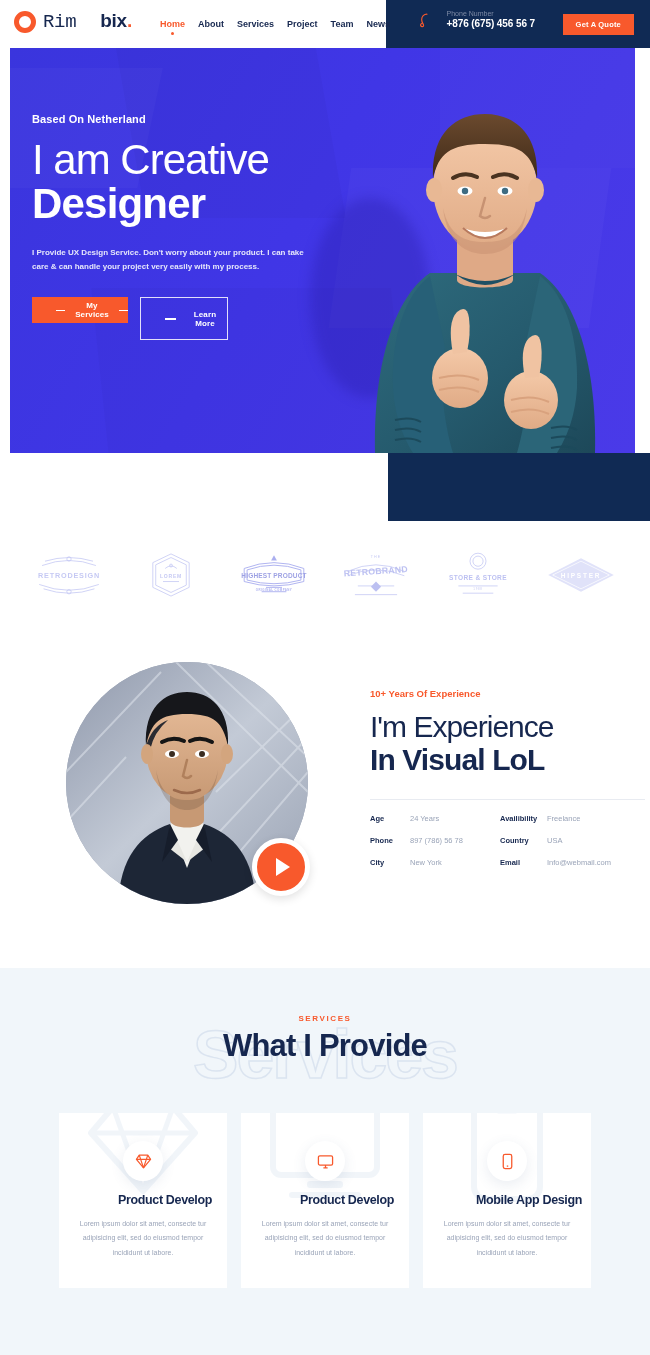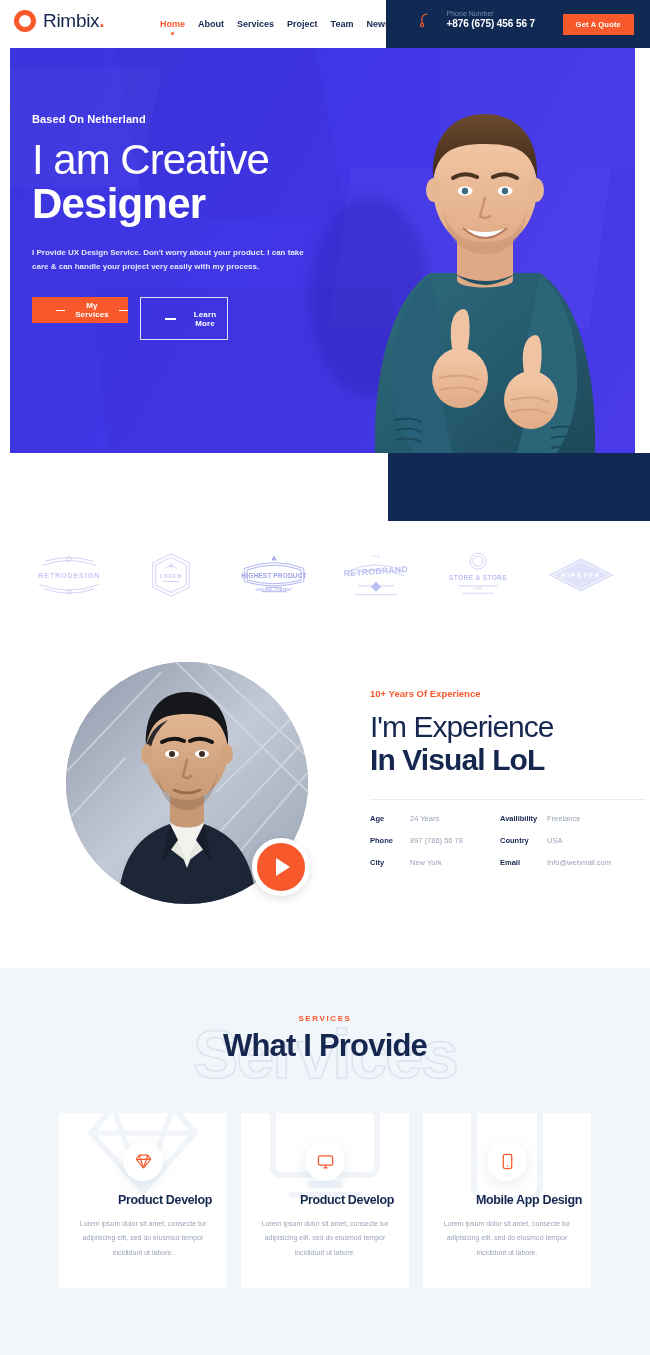--- a/index.html
+++ b/index.html
@@ -24,22 +24,22 @@
   }
   .logo-wrap {
     position:absolute; left:14px; top:10px;
     display:flex; align-items:center; gap:7px;
   }
   .logo-ring {
     width:22px; height:22px; border-radius:50%;
     border:5px solid #f8592c; background:#fff;
   }
   .logo-text { font-size:19px; letter-spacing:-0.3px; line-height:22px; color:#16274f; }
-  .logo-text .lt-light { font-weight:400; }
-  .logo-text .lt-bold { font-weight:400; }
+  .logo-text .lt-light { font-weight:400;font-family:Liberation Mono, monospace; }
+  .logo-text .lt-bold { font-weight:700;margin-left:24px; }
   .logo-text .lt-dot { color:#f8592c; font-weight:700; }
 
   .nav {
     position:absolute; left:160px; top:19px;
     display:flex; align-items:flex-start; gap:13px;
   }
   .nav-item {
     font-size:9px; font-weight:700; color:#16274f;
     position:relative; white-space:nowrap; line-height:11px;
   }

